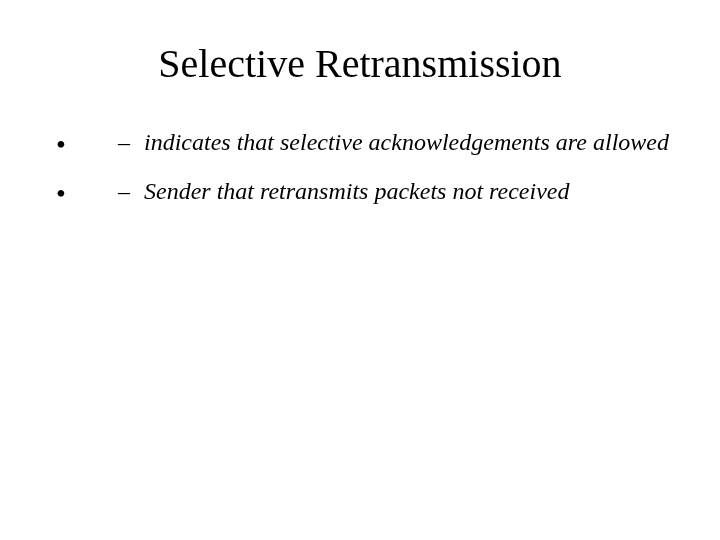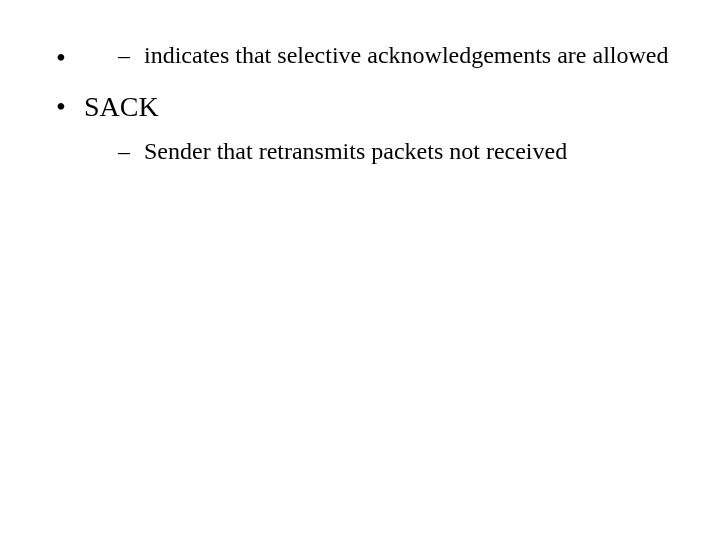--- a/index.html
+++ b/index.html
@@ -47,44 +47,45 @@
     list-style: none;
     padding-left: 0;
     margin: 10px 0 18px 0;
     font-size: 24px;
     line-height: 1.3;
   }
   ul.level2 > li {
     position: relative;
     padding-left: 60px;
     margin-bottom: 4px;
+    font-style: italic;
   }
   ul.level2 > li::before {
     content: "–";
     position: absolute;
     left: 34px;
     top: 0;
     font-size: 24px;
   }
 </style>
 </head>
 <body>
 
 <div class="slide">
+  <h1 class="title">Selective Retransmission</h1>
 
   <ul class="level1">
     <li>
       <ul class="level2">
         <li>
           <span>indicates that selective acknowledgements are allowed</span>
         </li>
       </ul>
     </li>
     <li>
-      <span>SACK</span>
       <ul class="level2">
         <li>
           <span>Sender that retransmits packets not received</span>
         </li>
       </ul>
     </li>
   </ul>
 </div>
 
 </body></html>

